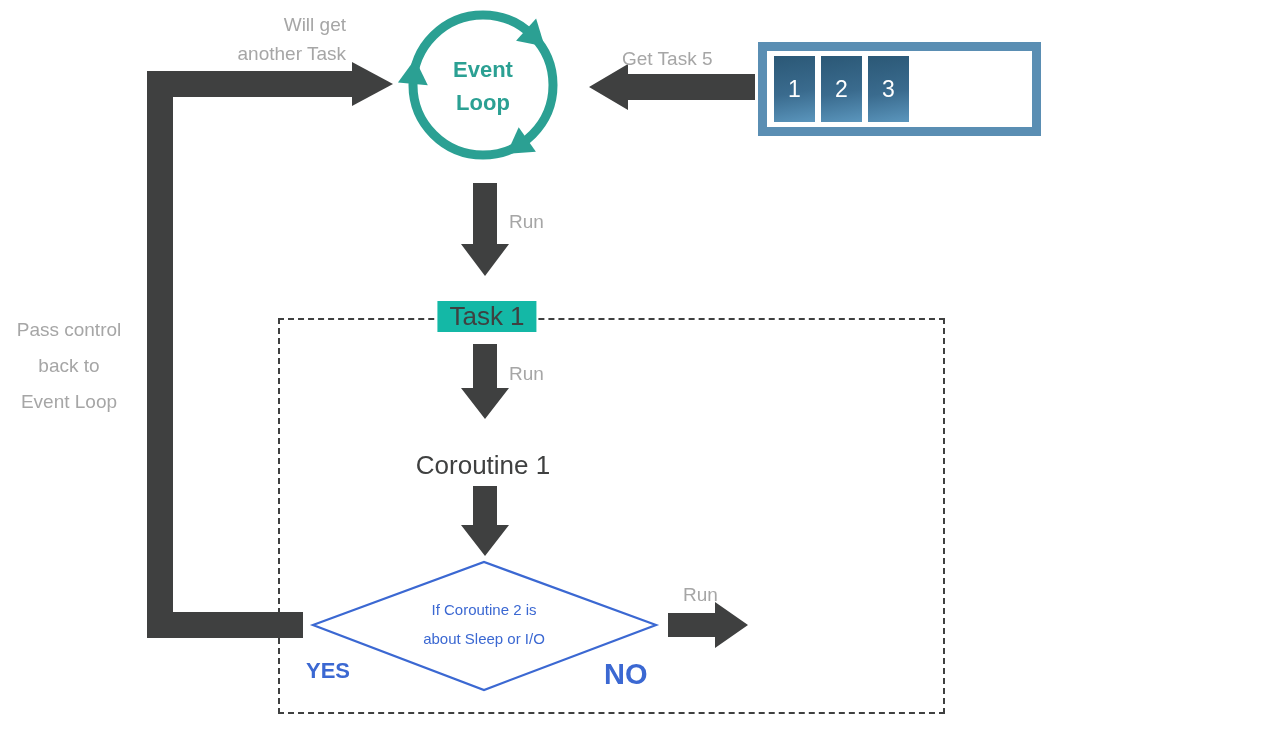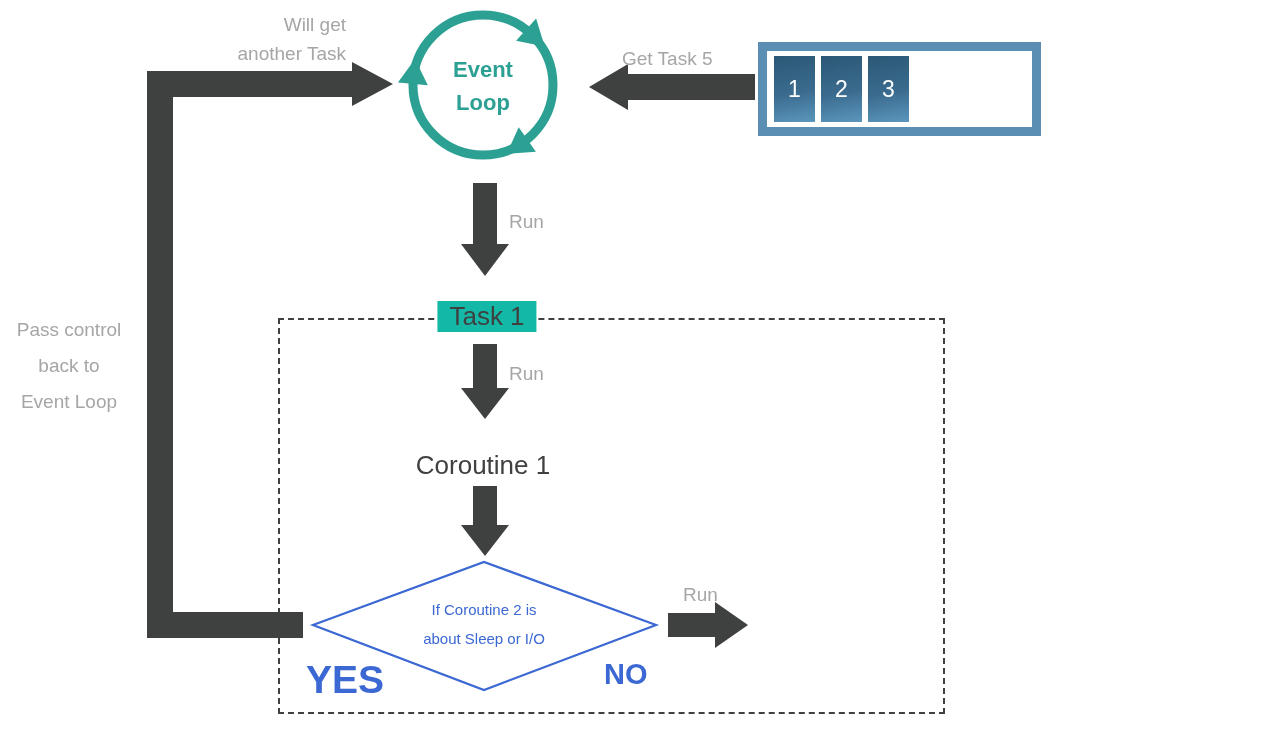--- a/index.html
+++ b/index.html
@@ -57,21 +57,21 @@
   }
   .coroutine1 { left: 483px; top: 424px; margin-top: 26px; }
   .coroutine2 { left: 772px; top: 610px; }
 
   .decision-text {
     left: 484px; top: 595px;
     width: 290px;
     font-size: 15px; font-weight: 500;
     line-height: 29px;
   }
-  .yes-lbl { left: 306px; top: 658px; font-size: 39px; font-weight: 700; }
+  .yes-lbl { left: 306px; top: 658px; font-size: 22px; font-weight: 700; }
   .no-lbl  { left: 604px; top: 658px; font-size: 29px; font-weight: 700; }
 
   
   .queue-box {
     position: absolute;
     left: 758px; top: 42px;
     width: 283px; height: 94px;
     border: 9px solid #5a8eb3;
     background: #ffffff;
     display: flex;

